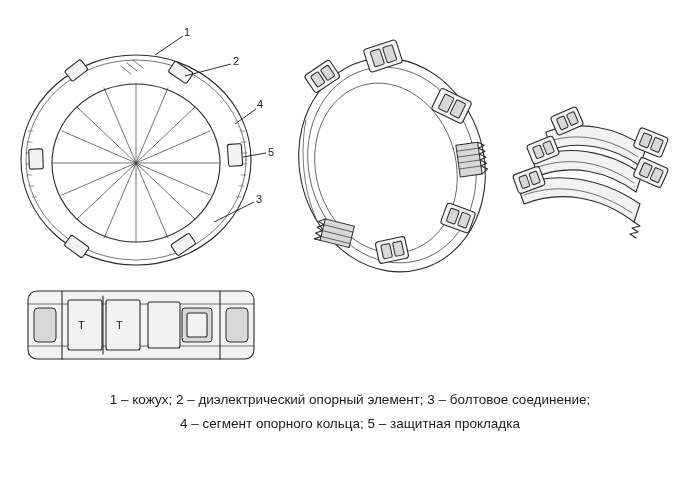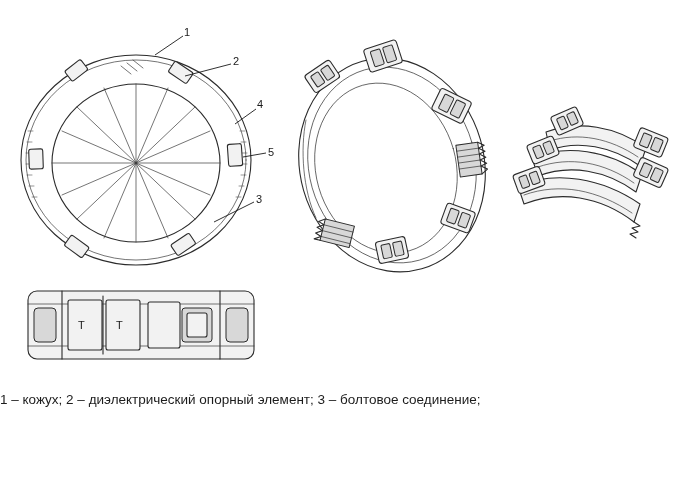--- a/index.html
+++ b/index.html
@@ -25,20 +25,21 @@
   svg.diagram {
     display: block;
     width: 700px;
     height: 390px;
   }
   .caption {
     position: absolute;
     left: 0;
     top: 388px;
     width: 700px;
+    text-align: center;
     color: #1c1c1c;
     font-size: 13.5px;
     line-height: 24px;
   }
   .caption-line {
     display: block;
     white-space: nowrap;
   }
   .callout-label {
     font-family: "Liberation Sans", sans-serif;
@@ -264,15 +265,16 @@
 
         <text class="callout-label" x="78" y="329">T</text>
         <text class="callout-label" x="116" y="329">T</text>
       </g>
 
     </svg>
   </div>
 
   <div class="caption">
     <span class="caption-line">1 – кожух; 2 – диэлектрический опорный элемент; 3 – болтовое соединение;</span>
+    <span class="caption-line">4 – сегмент опорного кольца; 5 – защитная прокладка</span>
   </div>
 
 </div>
 
 </body></html>

